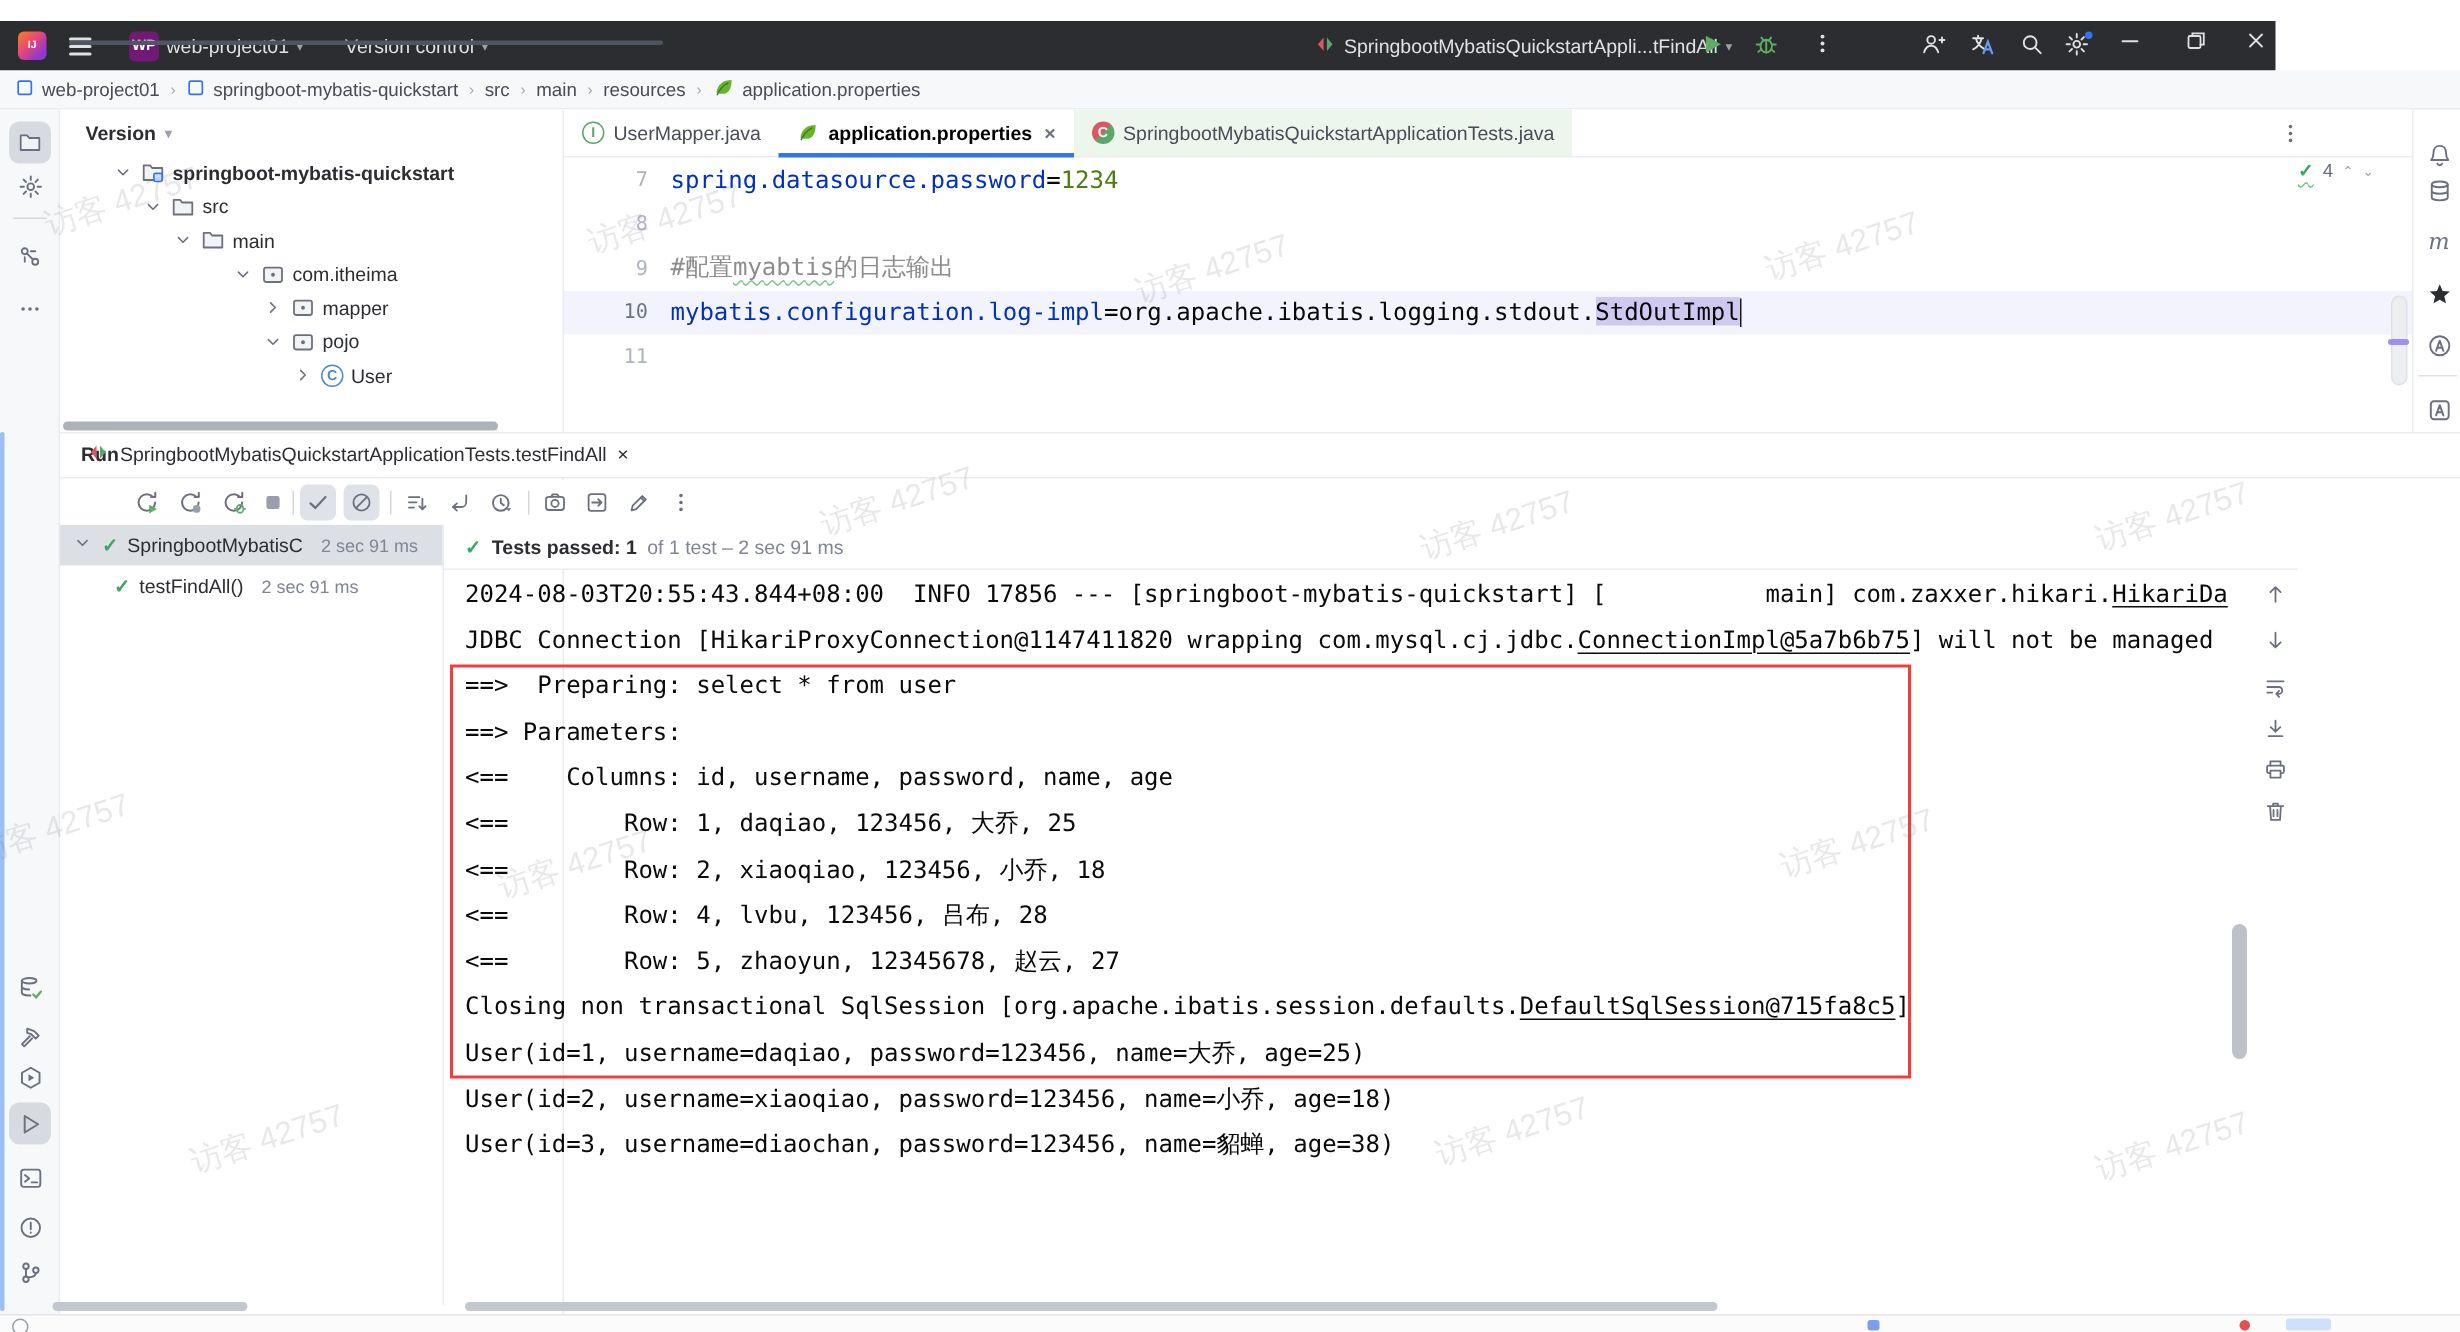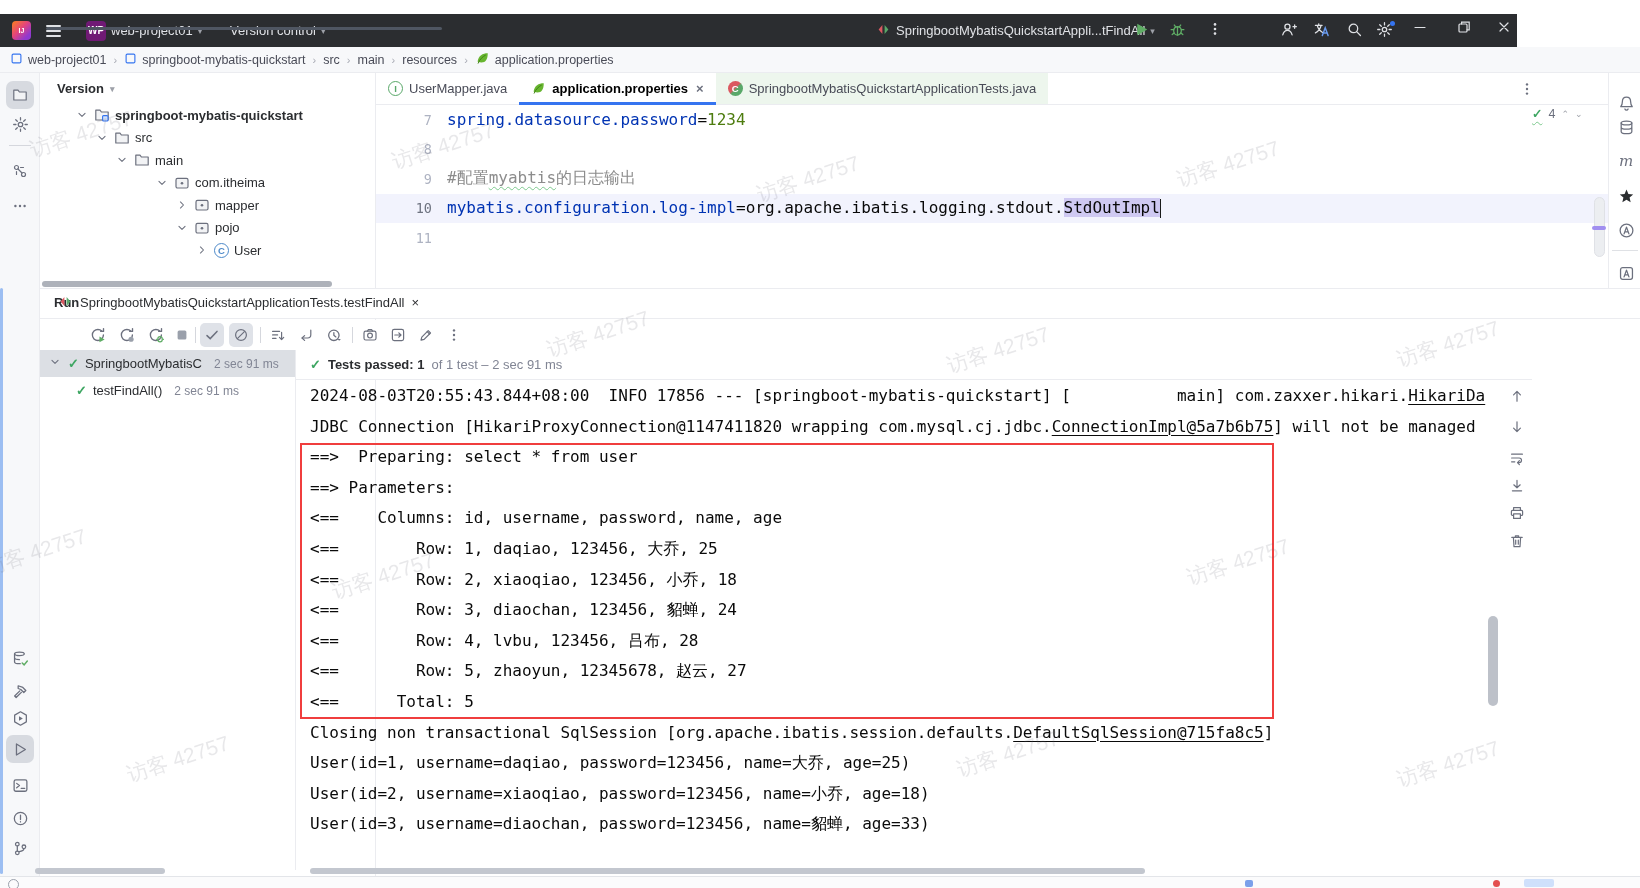--- a/index.html
+++ b/index.html
@@ -612,28 +612,26 @@
 </div>
 
 <div class="cons" id="console">
     <div class="cline" style="padding-left:14px"><span>2024-08-03T20:55:43.844+08:00  INFO 17856 --- [springboot-mybatis-quickstart] [           main] com.zaxxer.hikari.</span><span class="lnk">HikariDa</span></div>
     <div class="cline" style="padding-left:14px"><span>JDBC Connection [HikariProxyConnection@1147411820 wrapping com.mysql.cj.jdbc.</span><span class="lnk">ConnectionImpl@5a7b6b75</span><span>] will not be managed</span></div>
     <div class="cline" style="padding-left:14px"><span>==&gt;  Preparing: select * from user</span></div>
     <div class="cline" style="padding-left:14px"><span>==&gt; Parameters: </span></div>
     <div class="cline" style="padding-left:14px"><span>&lt;==    Columns: id, username, password, name, age</span></div>
     <div class="cline" style="padding-left:14px"><span>&lt;==        Row: 1, daqiao, 123456, 大乔, 25</span></div>
     <div class="cline" style="padding-left:14px"><span>&lt;==        Row: 2, xiaoqiao, 123456, 小乔, 18</span></div>
-    <div class="cline" style="padding-left:14px"><span>&lt;==        Row: 3, diaochan, 123456, 貂蝉, 24</span></div>
     <div class="cline" style="padding-left:14px"><span>&lt;==        Row: 4, lvbu, 123456, 吕布, 28</span></div>
     <div class="cline" style="padding-left:14px"><span>&lt;==        Row: 5, zhaoyun, 12345678, 赵云, 27</span></div>
-    <div class="cline" style="padding-left:14px"><span>&lt;==      Total: 5</span></div>
     <div class="cline" style="padding-left:14px"><span>Closing non transactional SqlSession [org.apache.ibatis.session.defaults.</span><span class="lnk">DefaultSqlSession@715fa8c5</span><span>]</span></div>
     <div class="cline" style="padding-left:14px"><span>User(id=1, username=daqiao, password=123456, name=大乔, age=25)</span></div>
     <div class="cline" style="padding-left:14px"><span>User(id=2, username=xiaoqiao, password=123456, name=小乔, age=18)</span></div>
-    <div class="cline" style="padding-left:14px"><span>User(id=3, username=diaochan, password=123456, name=貂蝉, age=33)</span></div>
+    <div class="cline" style="padding-left:14px"><span>User(id=3, username=diaochan, password=123456, name=貂蝉, age=38)</span></div>
   </div>
 <div class="redbox"></div>
 <div class="cvsb"></div>
 <div id="console-icons">
     <div class="cicon" style="top:385px">
       <svg width="16" height="16" viewBox="0 0 16 16" xmlns="http://www.w3.org/2000/svg">
         <path d="M8 13.2V3.4M8 3.4L4.6 6.8M8 3.4l3.4 3.4" stroke="#6c707e" stroke-width="1.2" stroke-linecap="round" stroke-linejoin="round" fill="none"></path>
       </svg>
     </div>
     <div class="cicon" style="top:416px">

